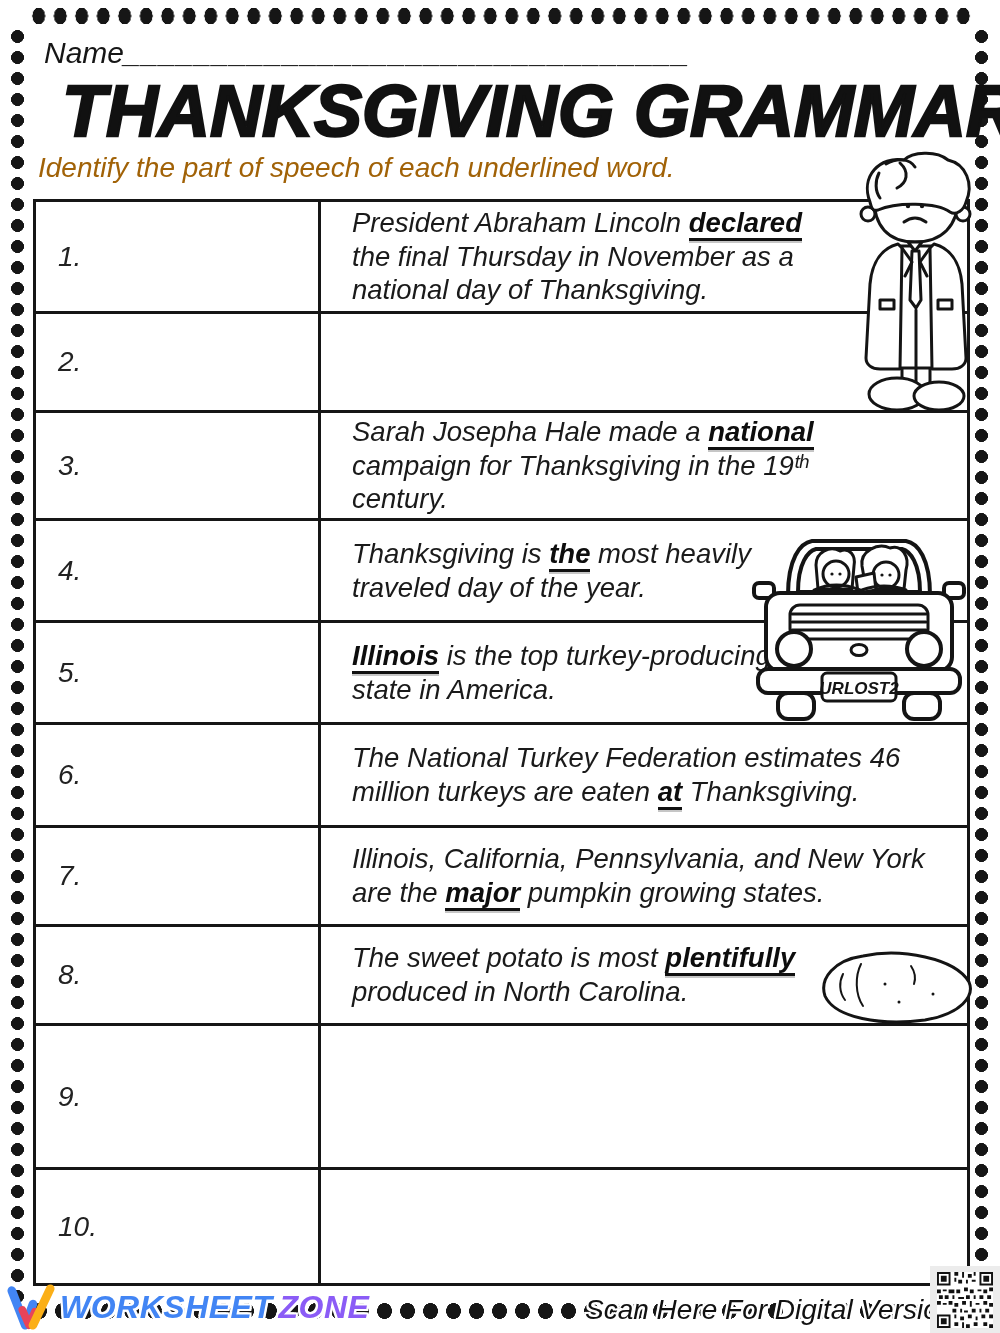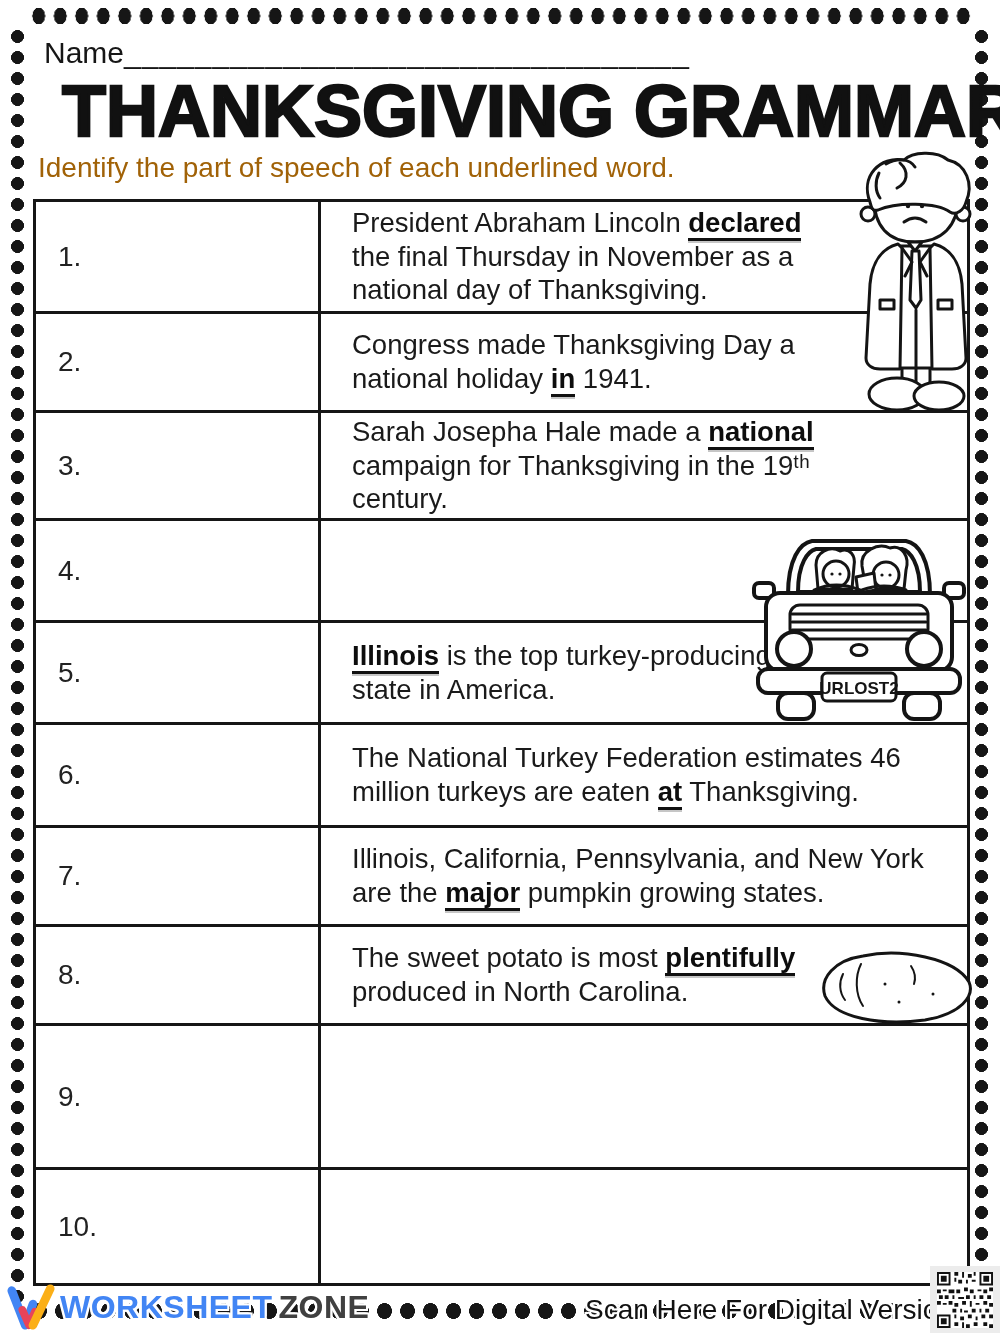--- a/index.html
+++ b/index.html
@@ -1,21 +1,21 @@
 <!DOCTYPE html>
 <html><head>
 <meta charset="utf-8">
 <style>
   html,body{margin:0;padding:0;}
   body{
     width:1000px;height:1333px;background:#ffffff;
     font-family:"Liberation Sans","DejaVu Sans",sans-serif;
     color:#1c1c1c;position:relative;overflow:hidden;
   }
-  .page{position:absolute;inset:0;}
+  .page{position:absolute;inset:0;font-style:italic;}
 
   
   .dots{position:absolute;z-index:1;}
   .dots-top{
     left:28px;top:5px;width:944px;height:22px;
     background-image:radial-gradient(6.5px 8.5px at center,#161616 97%,transparent 100%);
     background-size:21.5px 22px;background-repeat:repeat-x;
   }
   .dots-bottom{
     left:28px;top:1299px;width:944px;height:24px;
@@ -78,21 +78,21 @@
   
   .footer-logo{
     position:absolute;left:6px;top:1282px;z-index:4;display:flex;align-items:center;
   }
   .brand-text{
     font-weight:bold;font-size:32px;letter-spacing:0.5px;margin-left:4px;
     text-shadow:2px 0 0 #fff,-2px 0 0 #fff,0 2px 0 #fff,0 -2px 0 #fff,
                 2px 2px 0 #fff,-2px -2px 0 #fff,2px -2px 0 #fff,-2px 2px 0 #fff;
   }
   .brand-blue{color:#4285F4;}
-  .brand-orange{color:#404040;margin-left:6px;text-align:right;}
+  .brand-orange{color:#8b5cf6;margin-left:6px;text-align:right;}
   .scan-text{
     position:absolute;left:585px;top:1294px;z-index:4;font-size:28px;color:#111;
     text-shadow:2px 0 0 #fff,-2px 0 0 #fff,0 2px 0 #fff,0 -2px 0 #fff,
                 2px 2px 0 #fff,-2px -2px 0 #fff,2px -2px 0 #fff,-2px 2px 0 #fff;
     white-space:nowrap;
   }
   .qr-panel{
     position:absolute;left:930px;top:1266px;width:70px;height:67px;z-index:5;
     background:#ececec;display:flex;align-items:center;justify-content:center;
   }
@@ -119,35 +119,35 @@
           <span>1.</span>
         </div>
       <div class="cell sentence s1">
           <p><span>President Abraham Lincoln </span><span class="kw">declared</span><span> the final Thursday in November as a national day of Thanksgiving.</span></p>
         </div>
     </div>
     <div class="row" style="height:99px">
       <div class="cell num">
           <span>2.</span>
         </div>
-      <div class="cell sentence s2">
-          <p><span>Congress made Thanksgiving Day a national holiday </span><span class="kw">in</span><span> 1941.</span></p>
-        </div>
     </div>
     <div class="row" style="height:108px">
       <div class="cell num">
           <span>3.</span>
         </div>
       <div class="cell sentence s3">
           <p><span>Sarah Josepha Hale made a </span><span class="kw">national</span><span> campaign for Thanksgiving in the 19ᵗʰ century.</span></p>
         </div>
     </div>
     <div class="row" style="height:102px">
       <div class="cell num">
           <span>4.</span>
+        </div>
+      <div class="cell sentence s4">
+          <p><span>Thanksgiving is </span><span class="kw">the</span><span> most heavily traveled day of the year.</span></p>
         </div>
     </div>
     <div class="row" style="height:102px">
       <div class="cell num">
           <span>5.</span>
         </div>
       <div class="cell sentence s5">
           <p><span></span><span class="kw">Illinois</span><span> is the top turkey-producing state in America.</span></p>
         </div>
     </div>

